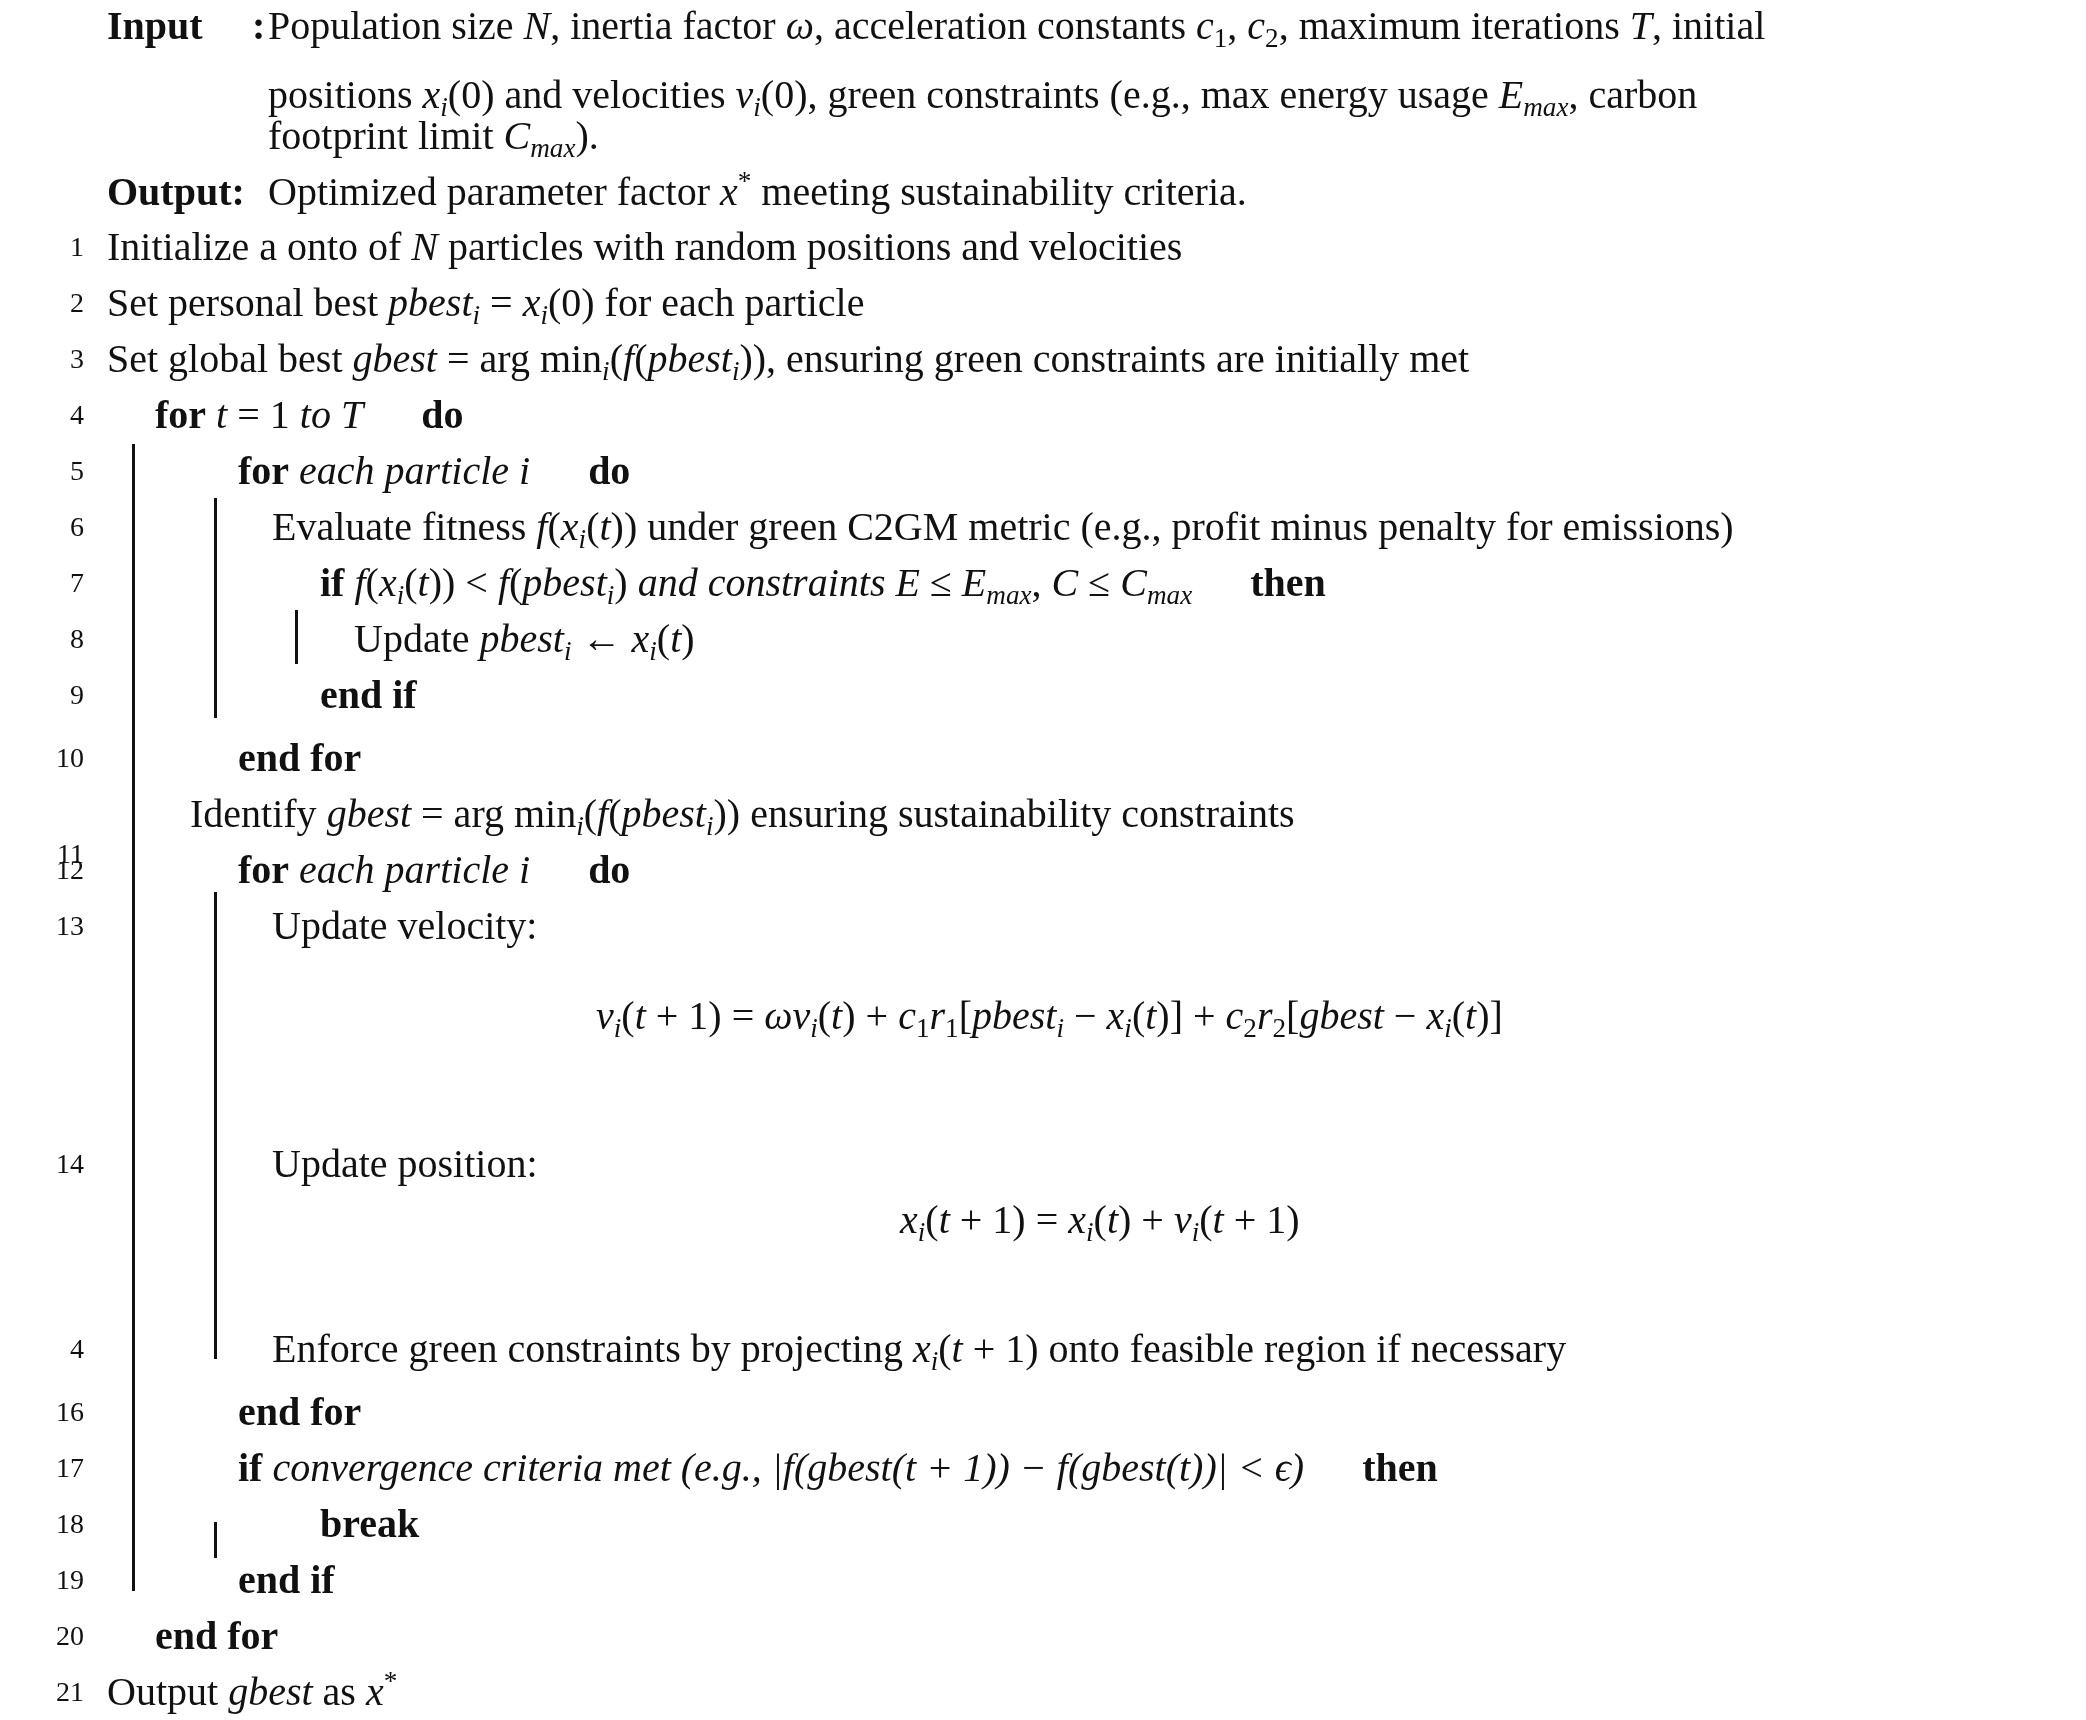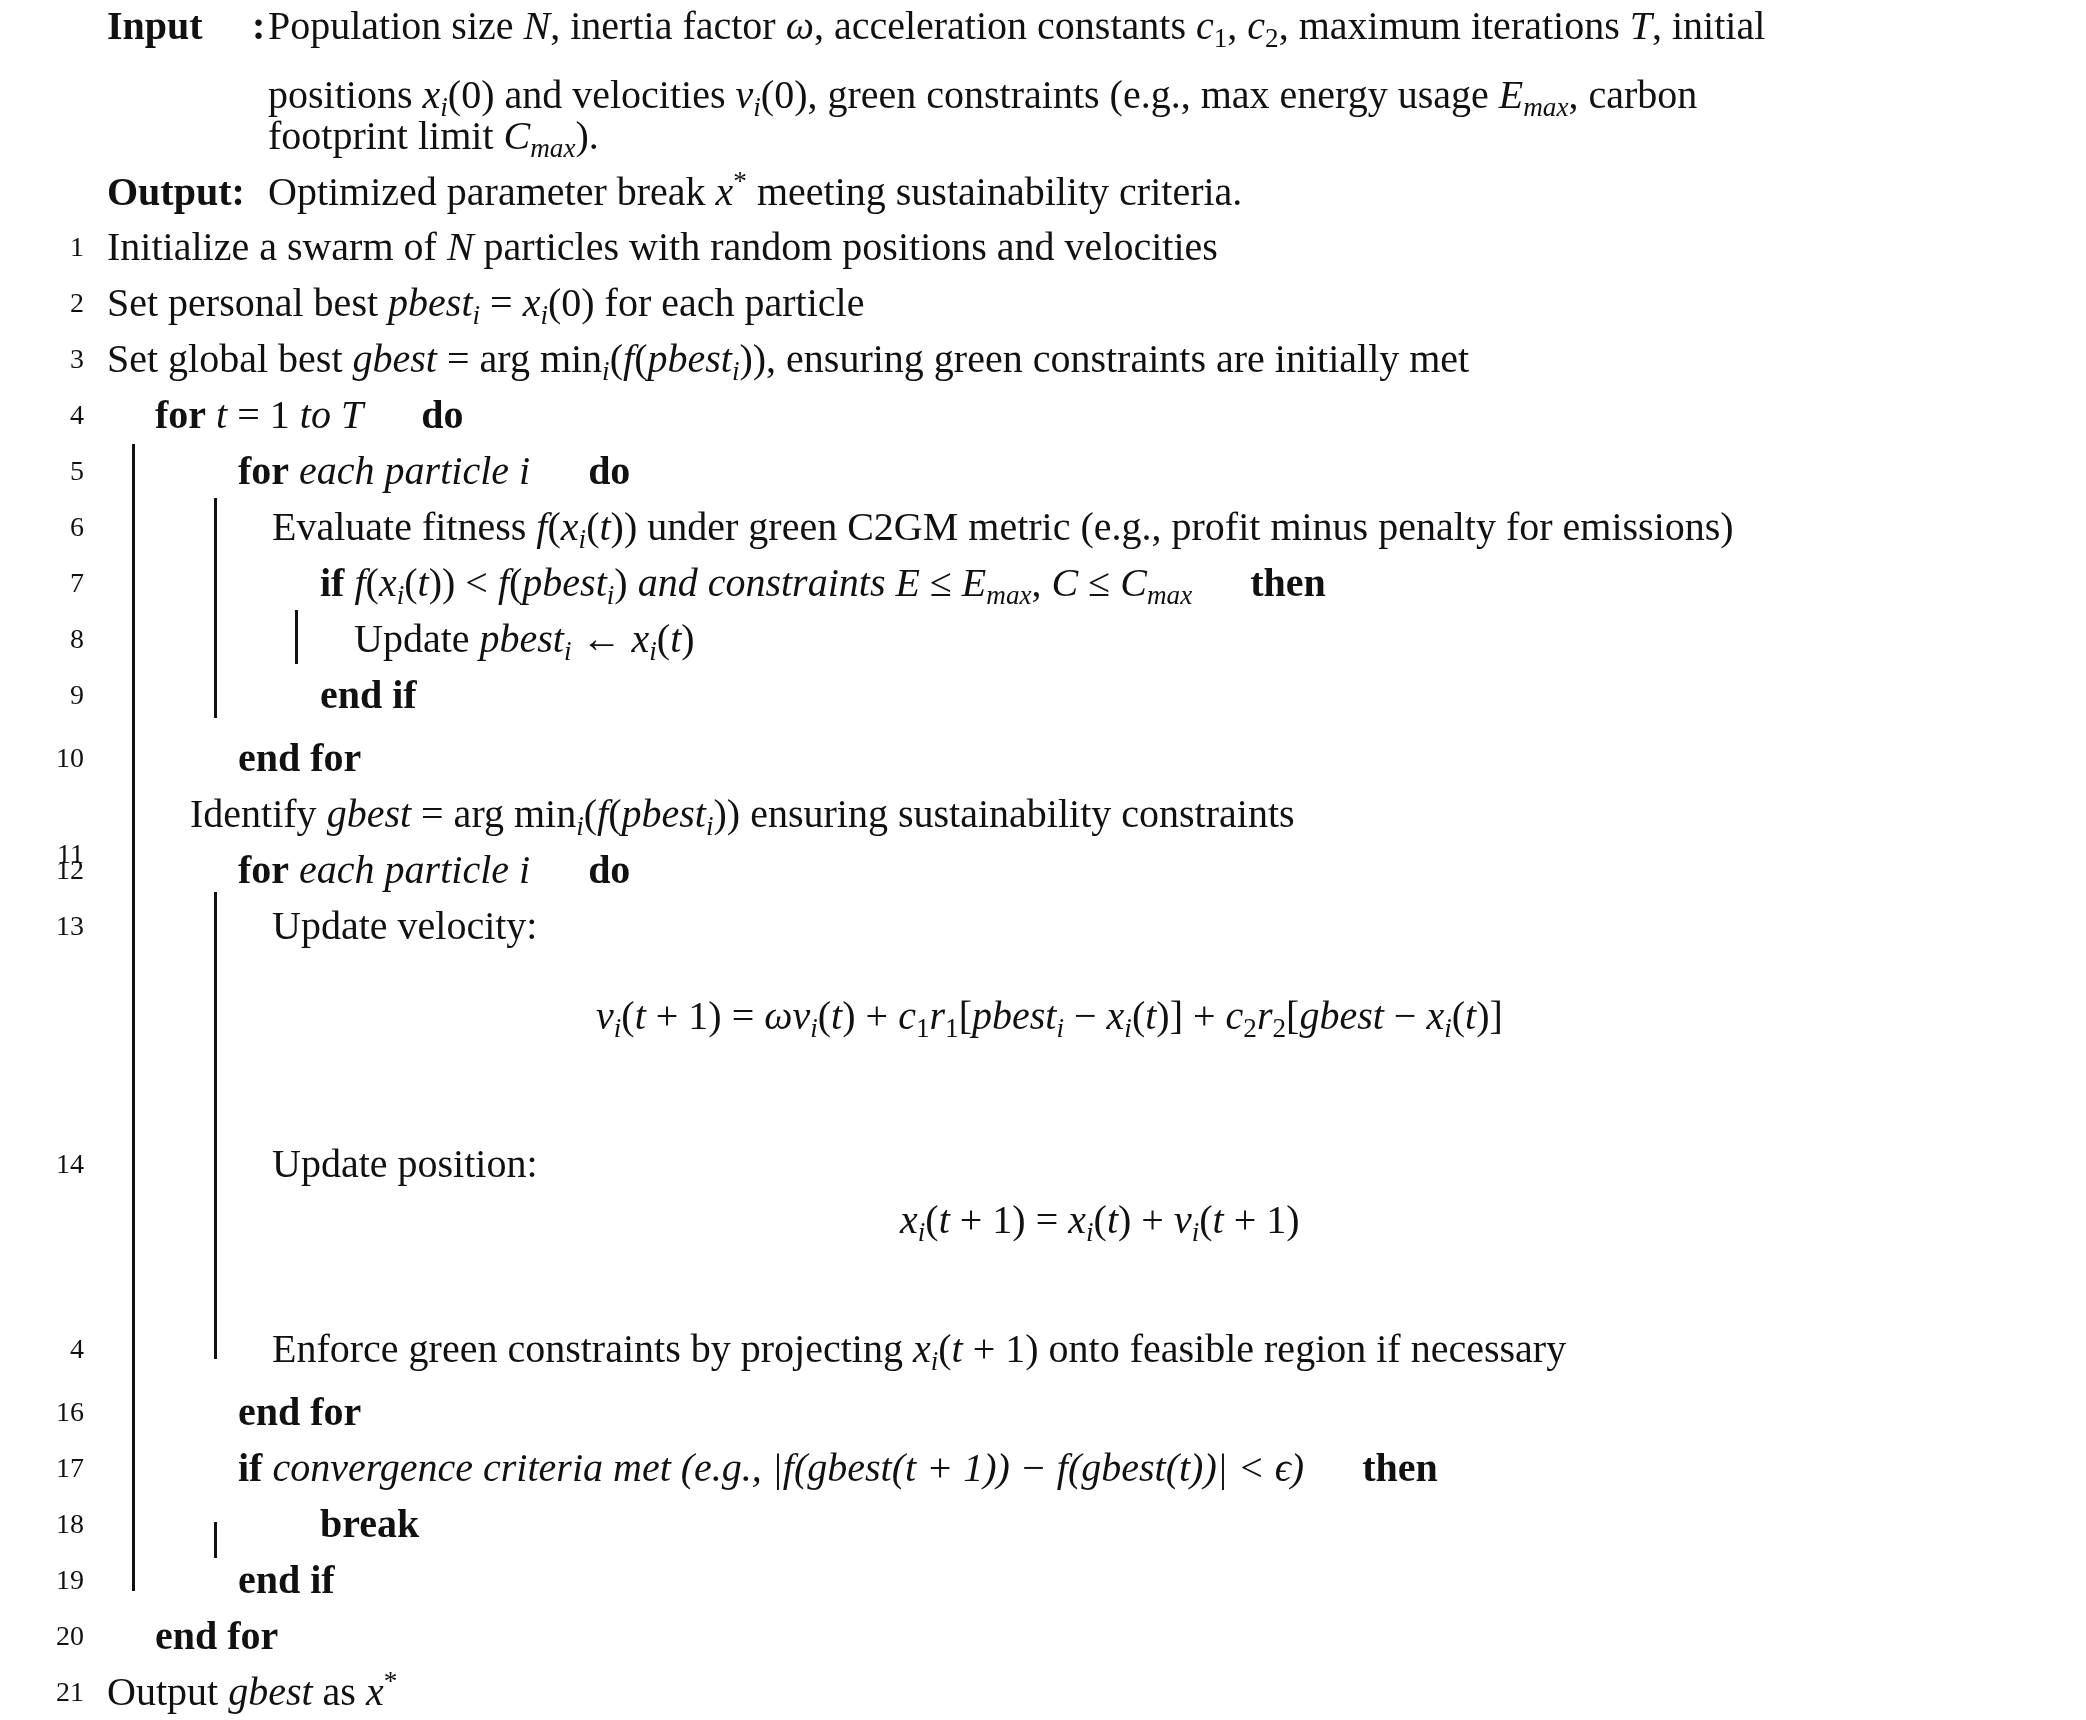--- a/index.html
+++ b/index.html
@@ -35,32 +35,32 @@
   <span>positions</span> <span class="i">x<sub>i</sub></span>(0) <span>and velocities</span> <span class="i">v<sub>i</sub></span>(0), <span>green constraints (e.g., max energy usage</span> <span class="i">E<sub>max</sub></span>, <span>carbon</span>
 </div>
 <div class="abs" style="left:268px; top:116px;">
   <span>footprint limit</span> <span class="i">C<sub>max</sub></span>).
 </div>
 
 <div class="abs b" style="left:107px; top:172px;">
   <span>Output</span><span>:</span>
 </div>
 <div class="abs" style="left:268px; top:172px;">
-  <span>Optimized parameter break</span> <span class="i">x</span><sup>*</sup> <span>meeting sustainability criteria.</span>
+  <span>Optimized parameter factor</span> <span class="i">x</span><sup>*</sup> <span>meeting sustainability criteria.</span>
 </div>
 
 <div class="rule" style="left:132px; top:444px; height:1147px;"></div>
 <div class="rule" style="left:214px; top:498px; height:220px;"></div>
 <div class="rule" style="left:295px; top:610px; height:54px;"></div>
 <div class="rule" style="left:214px; top:892px; height:467px;"></div>
 <div class="rule" style="left:214px; top:1522px; height:36px;"></div>
 
 <div class="lnum" style="left:0; top:233px;">1</div>
 <div class="abs" style="left:107px; top:227px;">
-  <span>Initialize a swarm of</span> <span class="i">N</span> <span>particles with random positions and velocities</span>
+  <span>Initialize a onto of</span> <span class="i">N</span> <span>particles with random positions and velocities</span>
 </div>
 
 <div class="lnum" style="left:0; top:289px;">2</div>
 <div class="abs" style="left:107px; top:283px;">
   <span>Set personal best</span> <span class="i">pbest<sub>i</sub></span> = <span class="i">x<sub>i</sub></span>(0) <span>for each particle</span>
 </div>
 
 <div class="lnum" style="left:0; top:345px;">3</div>
 <div class="abs" style="left:107px; top:339px;">
   <span>Set global best</span> <span class="i">gbest</span> = arg min<sub><span class="i">i</span></sub>(<span class="i">f</span>(<span class="i">pbest<sub>i</sub></span>))<span>, ensuring green constraints are initially met</span>

